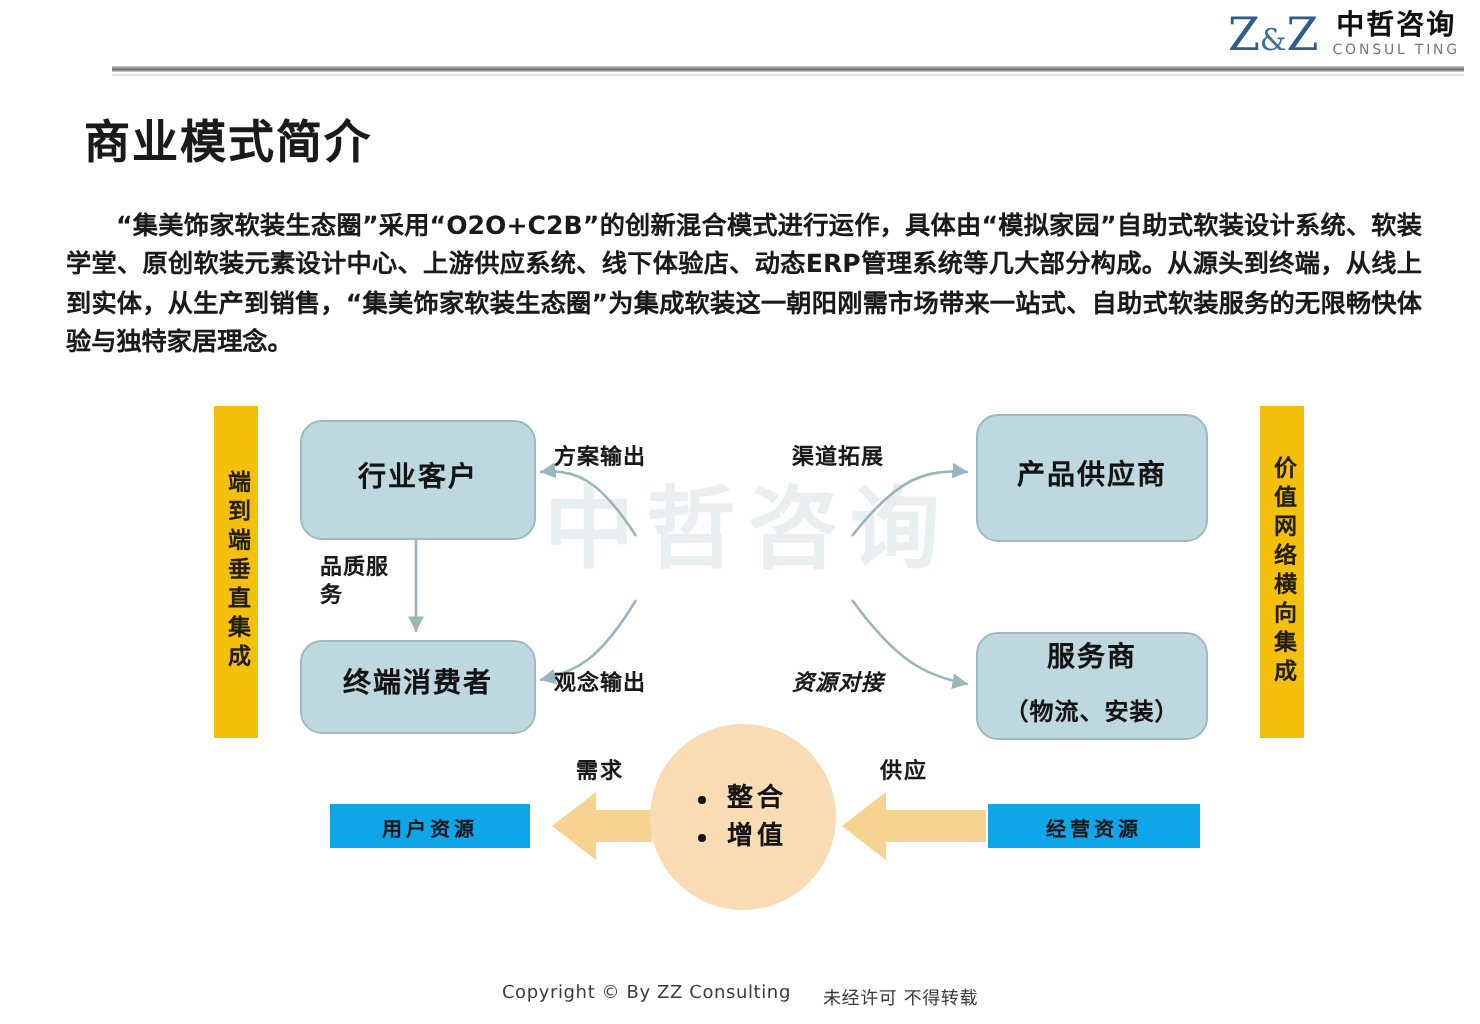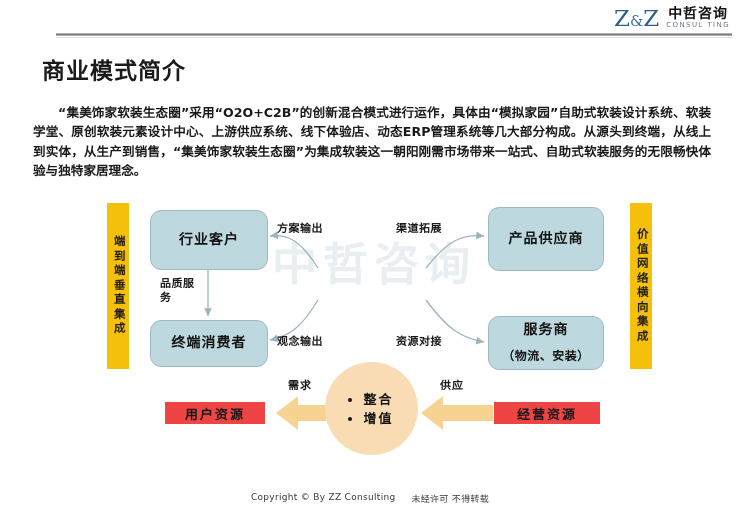--- a/index.html
+++ b/index.html
@@ -86,38 +86,38 @@
   #node-supplier{left:488px;top:17px;width:114px;height:62px;}
   #node-service{left:488px;top:126px;width:114px;height:52px;gap:10px;}
 
   .wire-label{
     position:absolute;font-size:11px;font-weight:700;color:#1a1a1a;
     letter-spacing:0.5px;line-height:14px;white-space:nowrap;
   }
   #lbl-plan{left:277px;top:32px;}
   #lbl-channel{left:396px;top:32px;}
   #lbl-idea{left:277px;top:145px;}
-  #lbl-resource{left:396px;top:145px;}
+  #lbl-resource{left:396px;top:145px;font-style:italic;}
   #lbl-quality{left:160px;top:87px;width:38px;white-space:normal;}
 
   
   .circle{
     position:absolute;left:325px;top:172px;width:93px;height:93px;
     border-radius:50%;background:#fadcb4;
     display:flex;flex-direction:column;align-items:center;justify-content:center;
   }
   .circle ul{margin:1px;padding:0 0 0 14px;list-style:disc;}
   .circle li{
     font-size:13px;font-weight:700;color:#141414;letter-spacing:2px;line-height:19px;
   }
 
   .obar{
-    position:absolute;height:22px;background:#ef4444;
+    position:absolute;height:22px;background:#0ea5e9;
     display:flex;align-items:center;justify-content:center;
-    font-size:13px;font-weight:700;color:#171717;letter-spacing:2px;
+    font-size:10px;font-weight:700;color:#171717;letter-spacing:2px;
   }
   #obar-user{left:165px;top:212px;width:100px;}
   #obar-biz{left:494px;top:212px;width:106px;}
 
   .arrow-left{
     position:absolute;width:0;height:0;
     border-top:17px solid transparent;border-bottom:17px solid transparent;
     border-right:22px solid #f6d391;
   }
   .arrow-tail{position:absolute;height:16px;background:#f6d391;}

